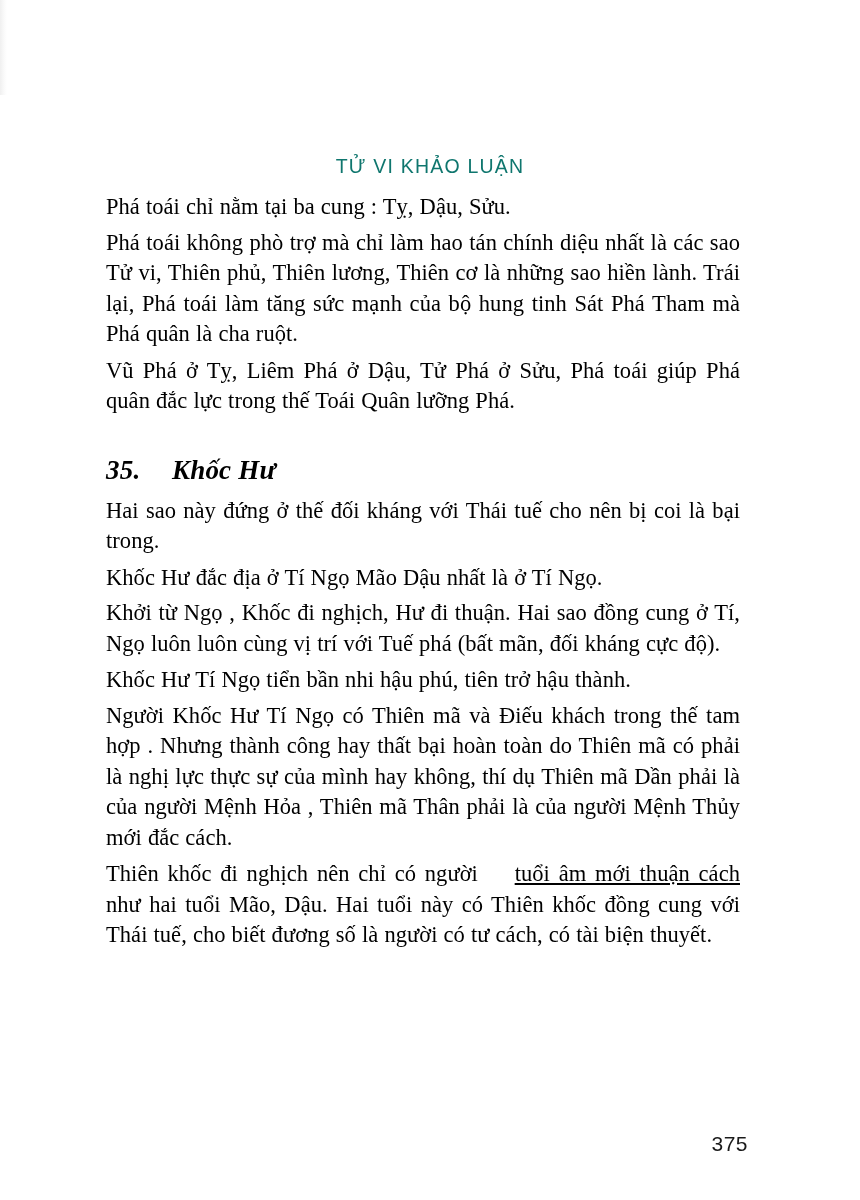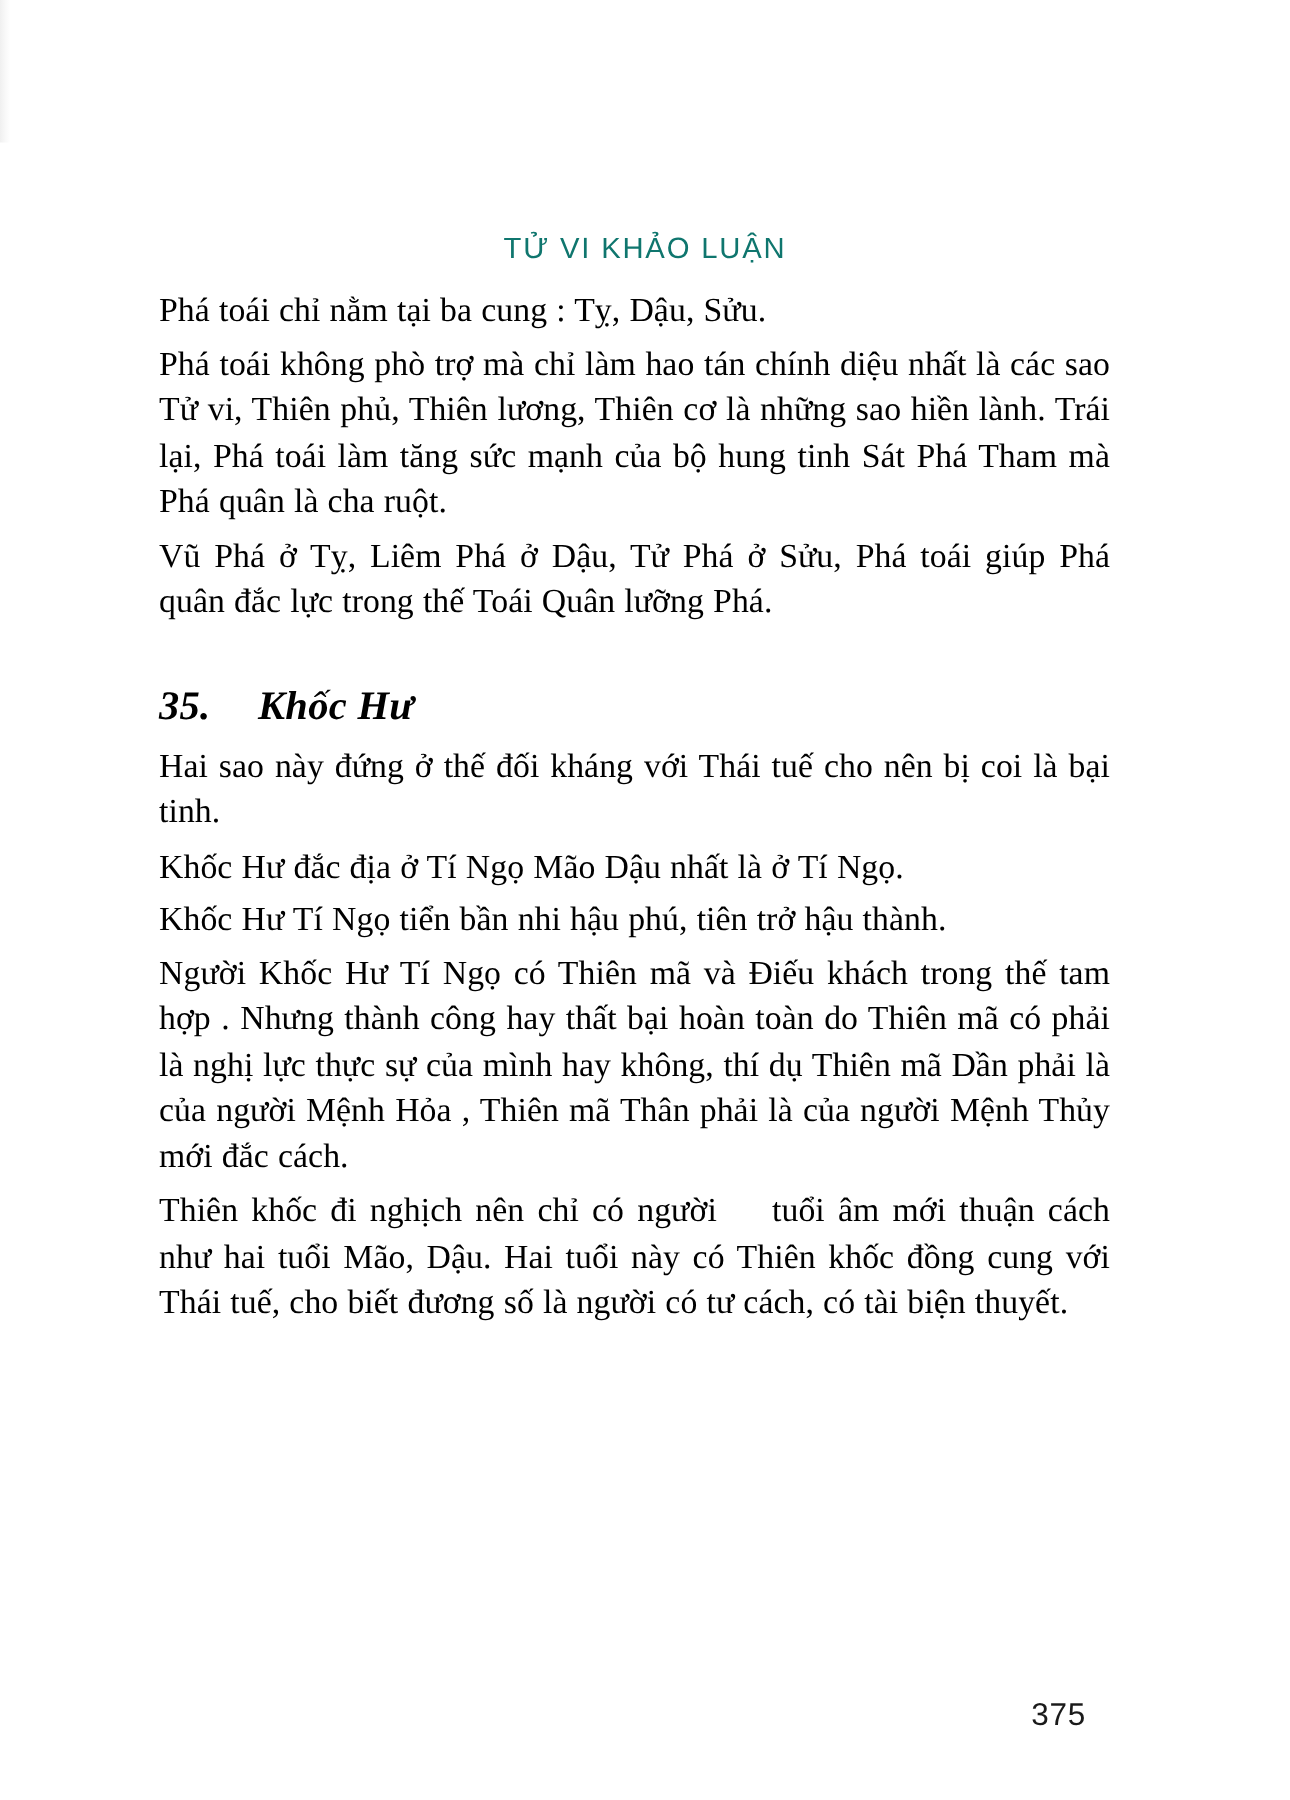--- a/index.html
+++ b/index.html
@@ -79,27 +79,28 @@
     letter-spacing: 0.2px;
     white-space: nowrap;
   }
 
   h2.section-heading .num {
     display: inline-block;
     min-width: 66px;
   }
 
   .underlined {
+    text-decoration: underline;
     text-underline-offset: 2px;
     margin-left: 28px;
   }
 
   .folio {
     position: absolute;
-    right: 136px;
+    right: 112px;
     bottom: 44px;
     font-family: "Liberation Sans", "DejaVu Sans", sans-serif;
     font-size: 21px;
     letter-spacing: 0.5px;
     color: #1a1a1a;
   }
 </style>
 </head>
 <body>
 
@@ -112,22 +113,23 @@
   <div class="content">
 
     <p class="para loose">Phá toái chỉ nằm tại ba cung : Tỵ, Dậu, Sửu.</p>
     <p class="para block">Phá toái không phò trợ mà chỉ làm hao tán chính diệu nhất là các sao Tử vi, Thiên phủ, Thiên lương, Thiên cơ là những sao hiền lành. Trái lại, Phá toái làm tăng sức mạnh của bộ hung tinh Sát Phá Tham mà Phá quân là cha ruột.</p>
     <p class="para block">Vũ Phá ở Tỵ, Liêm Phá ở Dậu, Tử Phá ở Sửu, Phá toái giúp Phá quân đắc lực trong thế Toái Quân lưỡng Phá.</p>
 
     <h2 class="section-heading">
       <span class="num">35.</span><span class="title">Khốc Hư</span>
     </h2>
 
-    <p class="para block">Hai sao này đứng ở thế đối kháng với Thái tuế cho nên bị coi là bại tinh.</p>
+    <p class="para block">Hai sao này đứng ở thế đối kháng với Thái tuế cho nên bị coi là bại trong.</p>
     <p class="para loose">Khốc Hư đắc địa ở Tí Ngọ Mão Dậu nhất là ở Tí Ngọ.</p>
+    <p class="para block">Khởi từ Ngọ , Khốc đi nghịch, Hư đi thuận. Hai sao đồng cung ở Tí, Ngọ luôn luôn cùng vị trí với Tuế phá (bất mãn, đối kháng cực độ).</p>
     <p class="para loose">Khốc Hư Tí Ngọ tiển bần nhi hậu phú, tiên trở hậu thành.</p>
     <p class="para block">Người Khốc Hư Tí Ngọ có Thiên mã và Điếu khách trong thế tam hợp . Nhưng thành công hay thất bại hoàn toàn do Thiên mã có phải là nghị lực thực sự của mình hay không, thí dụ Thiên mã Dần phải là của người Mệnh Hỏa , Thiên mã Thân phải là của người Mệnh Thủy mới đắc cách.</p>
 
     <p class="para block"><span>Thiên khốc đi nghịch nên chỉ có người </span><span class="underlined">tuổi âm mới thuận cách</span><span> như hai tuổi Mão, Dậu. Hai tuổi này có Thiên khốc đồng cung với Thái tuế, cho biết đương số là người có tư cách, có tài biện thuyết.</span></p>
 
   </div>
 
   <div class="folio">375</div>
 
 </div>

